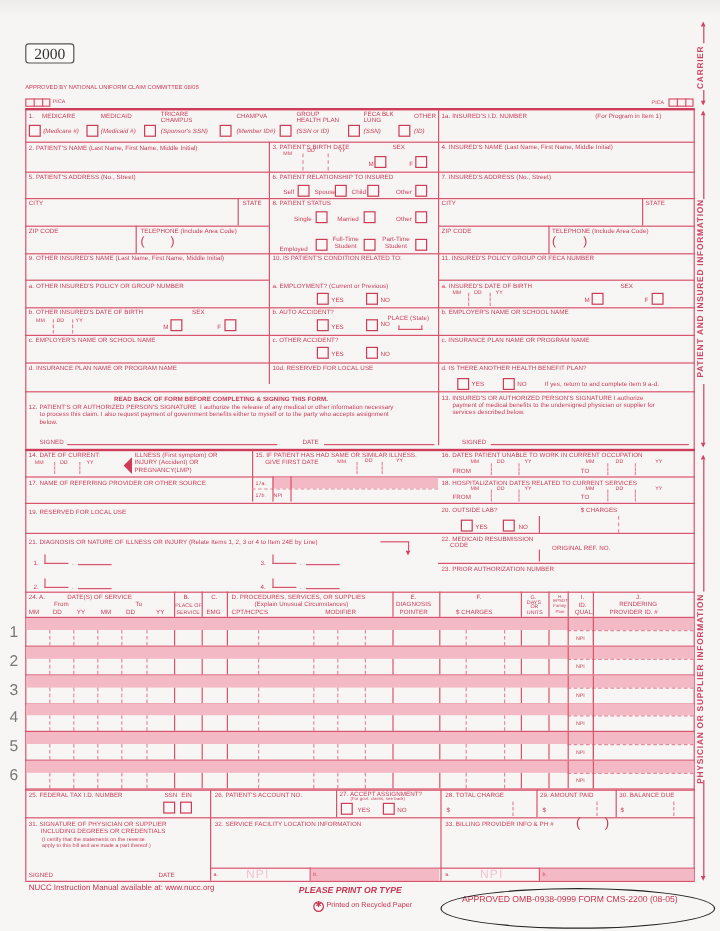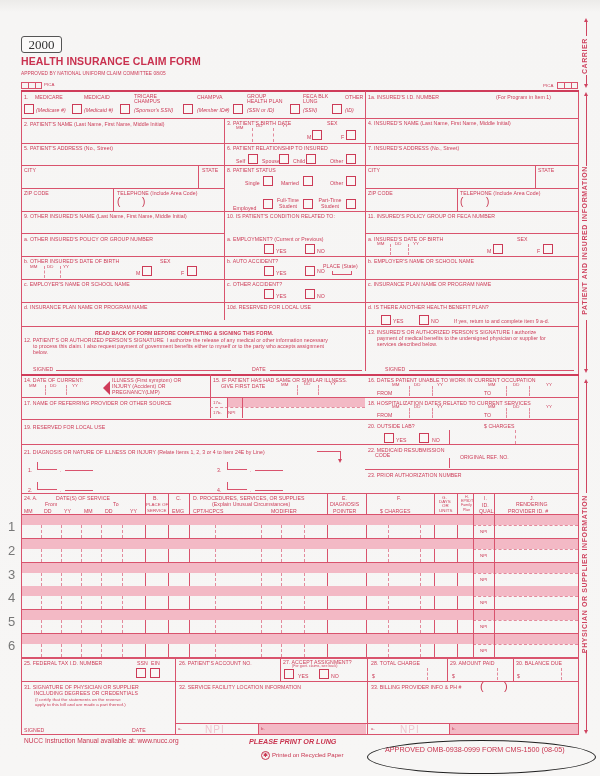--- a/index.html
+++ b/index.html
@@ -47,21 +47,20 @@
   .paren { position:absolute; font-size:10px; color:#c8344f; }
 </style>
 </head>
 <body>
 
 <div class="page">
 
   <div class="faint" style="left:370px;top:22px;">&nbsp;</div>
 
   <div class="title1500">2000</div>
-  <div class="main-title">HEALTH INSURANCE CLAIM FORM</div>
   <div class="abs lbl" style="left:21px;top:71px;font-size:4.8px;">APPROVED BY NATIONAL UNIFORM CLAIM COMMITTEE 08/05</div>
 
   <div class="abs" style="left:21px;top:82px;width:21px;height:7px;border:1px solid #d9536d;"></div>
   <div class="vline" style="left:28px;top:82px;height:7px;"></div>
   <div class="vline" style="left:35px;top:82px;height:7px;"></div>
   <div class="abs lbl sm" style="left:44px;top:82px;">PICA</div>
 
   <div class="abs lbl sm" style="left:543px;top:83px;">PICA</div>
   <div class="abs" style="left:557px;top:82px;width:21px;height:7px;border:1px solid #d9536d;"></div>
   <div class="vline" style="left:564px;top:82px;height:7px;"></div>
@@ -690,18 +689,18 @@
   <div class="abs lbl sm" style="left:371px;top:726px;">a.</div>
   <div class="abs" style="left:400px;top:724px;font-size:10px;color:#f0c5cf;letter-spacing:1px;">NPI</div>
   <div class="abs" style="left:378px;top:724px;width:70px;height:10px;"></div>
   <div class="vline" style="left:449px;top:723px;height:11px;"></div>
   <div class="shade" style="left:450px;top:724px;width:128px;height:10px;"></div>
   <div class="abs lbl sm" style="left:452px;top:726px;">b.</div>
 
   <div class="hline" style="left:21px;top:734px;width:558px;"></div>
 
   <div class="footer-text" style="left:24px;top:737px;font-size:6.6px;">NUCC Instruction Manual available at: www.nucc.org</div>
-  <div class="footer-text" style="left:249px;top:737px;font-size:7.2px;font-weight:bold;font-style:italic;">PLEASE PRINT OR LUNG</div>
+  <div class="footer-text" style="left:249px;top:737px;font-size:7.2px;font-weight:bold;font-style:italic;">PLEASE PRINT OR TYPE</div>
   <div class="recycle" style="left:261px;top:751px;">✱</div>
   <div class="footer-text" style="left:272px;top:752px;font-size:6px;">Printed on Recycled Paper</div>
-  <div class="footer-text" style="left:385px;top:745px;font-size:7.2px;">APPROVED OMB-0938-0999 FORM CMS-1500 (08-05)</div>
+  <div class="footer-text" style="left:385px;top:745px;font-size:7.2px;">APPROVED OMB-0938-0999 FORM CMS-2200 (08-05)</div>
   <div class="oval"></div>
 </div>
 
 </body></html>

